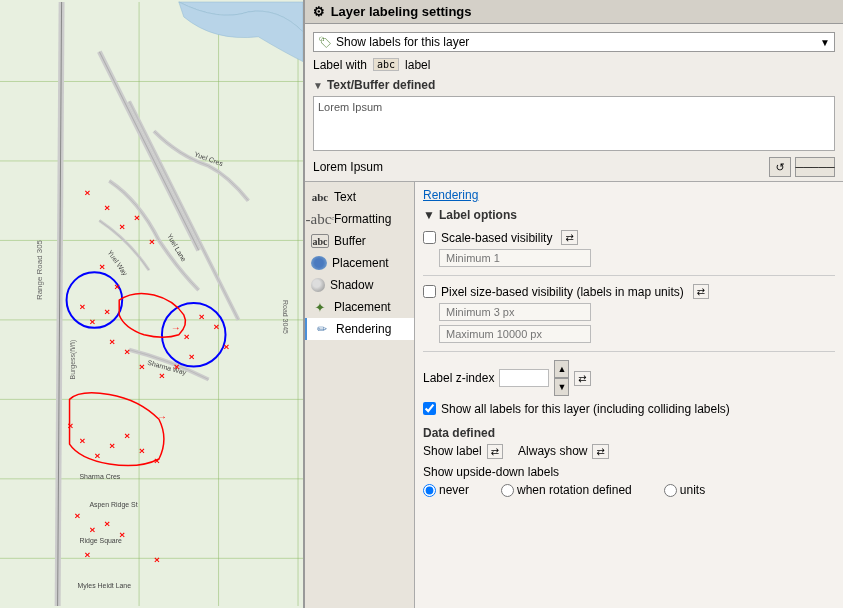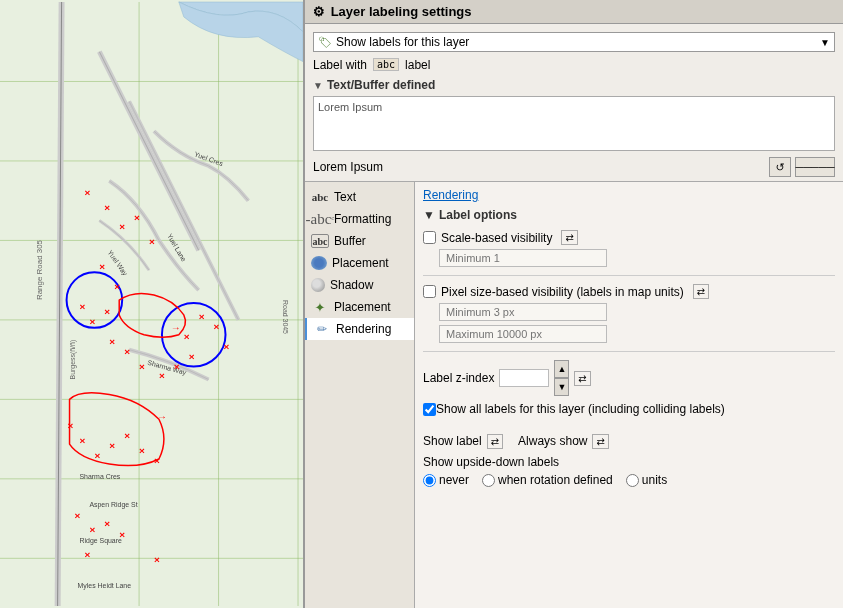--- a/index.html
+++ b/index.html
@@ -225,21 +225,21 @@
     .checkbox-row input[type="checkbox"] { margin: 0; }
 
     .input-field-row {
       margin-left: 16px;
       margin-bottom: 4px;
     }
     .text-input {
       border: 1px solid #bbb;
       background: #f8f6f2;
       padding: 2px 6px;
-      width: 168px;
+      width: 152px;
       font-size: 11px;
       color: #888;
     }
 
     .separator {
       border: none;
       border-top: 1px solid #ccc;
       margin: 8px 0;
     }
 
@@ -260,22 +260,23 @@
       border: 1px solid #999;
       background: #e0dcd4;
       padding: 0 2px;
       cursor: pointer;
       font-size: 9px;
       height: 18px;
     }
 
     .show-all-row {
       display: flex;
-      align-items: flex-end;
-      margin-bottom: 18px;
+      align-items: flex-start;
+      gap: 5px;
+      margin-bottom: 10px;
     }
     .show-all-row input[type="checkbox"] { margin: 0; }
 
     .data-defined-section {
       margin-bottom: 6px;
     }
     .data-defined-label {
       font-weight: bold;
       font-size: 12px;
       margin-bottom: 4px;
@@ -286,21 +287,21 @@
       align-items: flex-start;
       gap: 5px;
       margin-bottom: 4px;
     }
 
     .upside-down-section { margin-bottom: 4px; }
     .upside-down-label { font-size: 12px; margin-bottom: 4px; }
     .radio-row {
       display: flex;
       align-items: center;
-      gap: 13px;
+      gap: 32px;
       font-size: 12px;
     }
     .radio-option {
       display: flex;
       align-items: center;
       gap: 3px;
     }
     .radio-option input[type="radio"] { margin: 0; }
     .map-water { fill: #b8d4e8; stroke: #90b8d0; stroke-width: 0.5; }
     .map-circle { fill: none; stroke: blue; stroke-width: 2; }
@@ -538,20 +539,21 @@
         </div>
         <span style="border:1px solid #aaa; padding:1px 3px; font-size:10px; cursor:pointer;">⇄</span>
       </div>
 
       <div class="show-all-row">
         <input type="checkbox" checked="" style="">
         <label>Show all labels for this layer (including colliding labels)</label>
       </div>
 
       <div class="data-defined-section">
+        <div class="data-defined-label">Data defined</div>
         <div class="show-label-row">
           <span>Show label</span>
           <span style="border:1px solid #aaa; padding:1px 3px; font-size:10px; cursor:pointer;">⇄</span>
           <span style="margin-left:10px;">Always show</span>
           <span style="border:1px solid #aaa; padding:1px 3px; font-size:10px; cursor:pointer;">⇄</span>
         </div>
       </div>
 
       <div class="upside-down-section">
         <div class="upside-down-label">Show upside-down labels</div>

